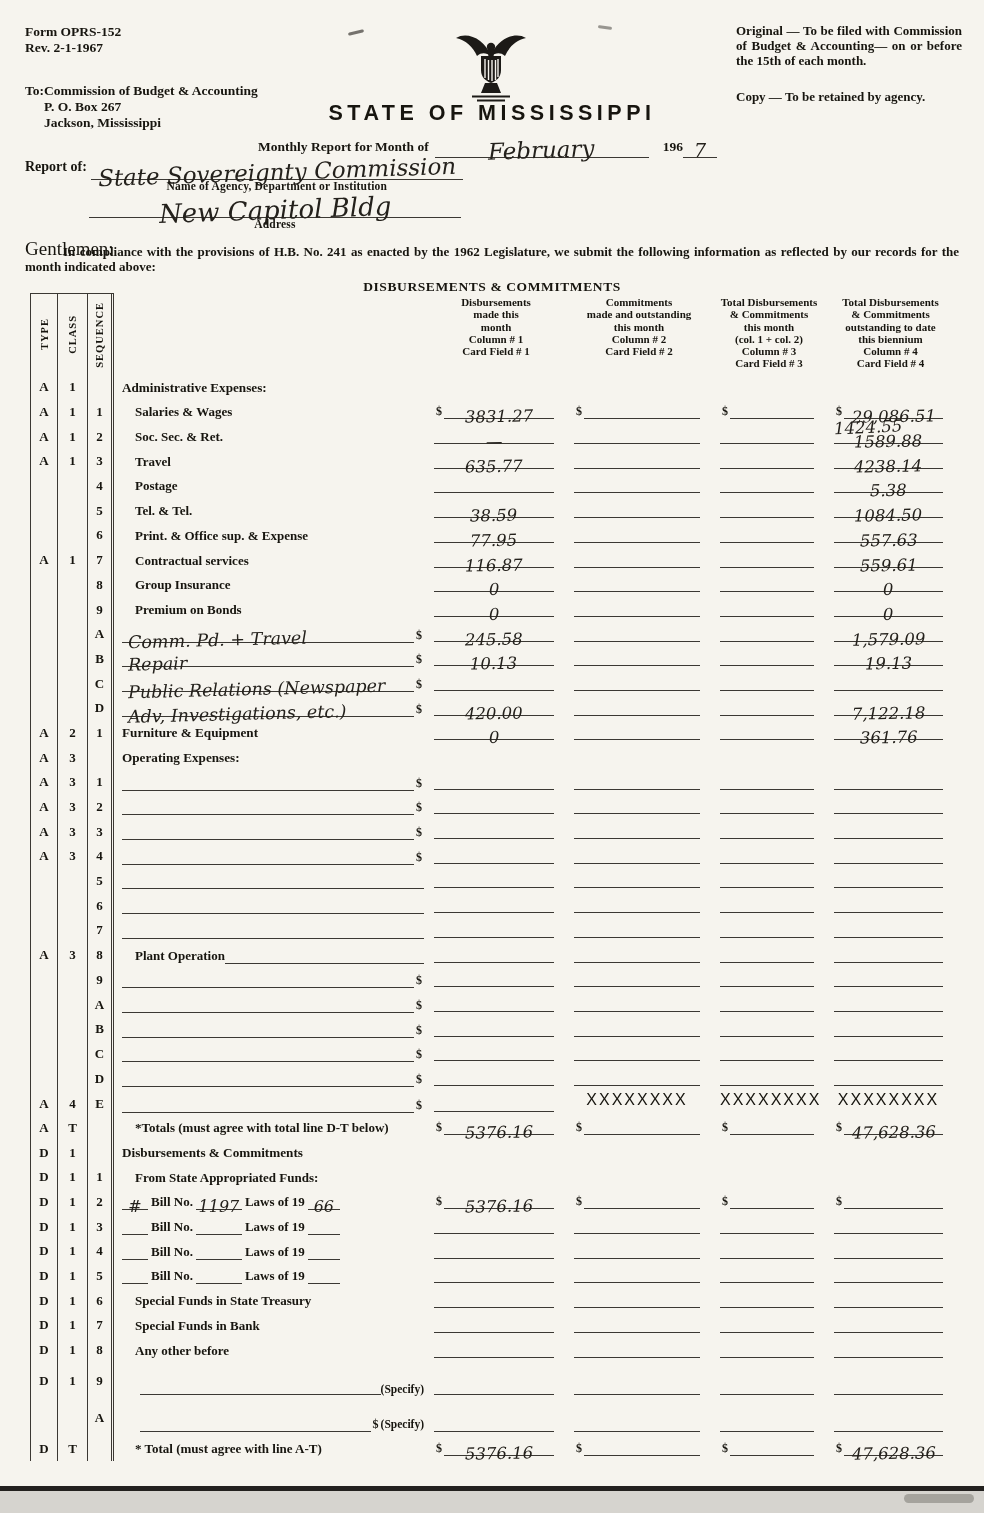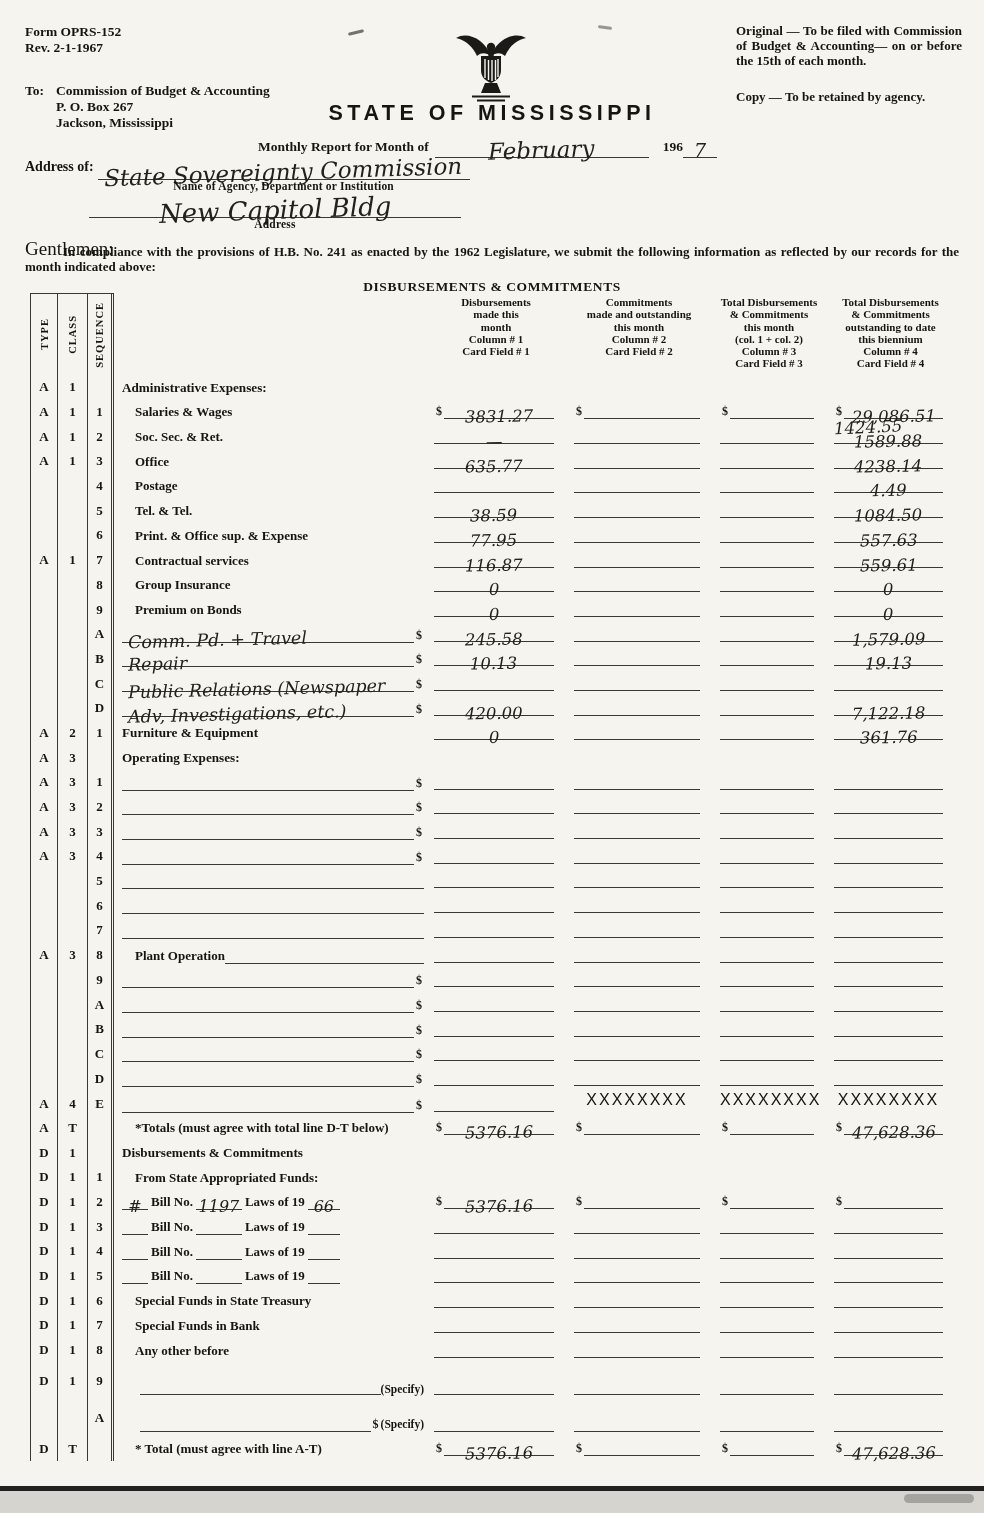--- a/index.html
+++ b/index.html
@@ -5,21 +5,21 @@
 <style>
   :root{--paper:#f6f4ee;--ink:#17150f;--pen:#24211c;--line:#3b3833;}
   *{box-sizing:border-box;margin:0;padding:0}
   body{background:#8f8e8a;font-family:"Liberation Serif",serif}
   .page{position:relative;width:984px;height:1513px;background:var(--paper);color:var(--ink);overflow:hidden}
   .abs{position:absolute}
   .hand{font-family:"DejaVu Serif",serif;font-style:italic;color:var(--pen)}
 
   
   .form-id{left:25px;top:24px;font-size:13.5px;font-weight:bold;line-height:16px}
-  .to-block{left:25px;top:83px;font-size:13.5px;font-weight:bold;line-height:16px;display:flex;gap:12px}
+  .to-block{left:25px;top:83px;font-size:13.5px;font-weight:bold;line-height:16px;display:flex;gap:0}
   .seal{left:452px;top:26px;width:78px;height:80px}
   .state-title{left:0;right:0;top:101px;text-align:center;font-family:"Liberation Sans",sans-serif;
     font-weight:bold;font-size:21.5px;letter-spacing:4.5px;white-space:nowrap}
   .orig-note{left:736px;top:23px;width:226px;font-size:13px;font-weight:bold;line-height:15px;text-align:justify}
   .copy-note{left:736px;top:89px;width:226px;font-size:13px;font-weight:bold;line-height:15px}
 
   .month-line{left:258px;top:136px;display:flex;align-items:flex-end;font-size:13.5px}
   .month-line .lbl{font-weight:bold;padding-bottom:3px;white-space:nowrap}
   .fill{display:inline-block;border-bottom:1.5px solid var(--line);position:relative;text-align:center}
   .month-fill{width:214px;margin-left:6px}
@@ -142,21 +142,21 @@
     <span class="fill month-fill">
       <span class="hand hand-lg">February</span>
     </span>
     <span class="lbl yr">196</span>
     <span class="fill year-fill">
       <span class="hand hand-md">7</span>
     </span>
   </div>
 
   <div class="abs report-of">
-    <span class="lbl">Address of:</span>
+    <span class="lbl">Report of:</span>
     <span class="fill agency-fill">
       <span class="hand hand-lg">State Sovereignty Commission</span>
       <span class="caption">Name of Agency, Department or Institution</span>
     </span>
   </div>
 
   <div class="abs address-line">
     <span class="fill address-fill">
       <span class="hand hand-xl">New Capitol Bldg</span>
       <span class="caption">Address</span>
@@ -275,21 +275,21 @@
               <span class="hand hand-val">1589.88</span>
               <span class="hand hand-val hand-top">1424.55</span>
             </span>
           </div>
         </div>
         <div class="trow">
           <div class="cell rail type">A</div>
           <div class="cell rail cls">1</div>
           <div class="cell rail seq">3</div>
           <div class="cell desc">
-            <span class="ptxt item">Office</span>
+            <span class="ptxt item">Travel</span>
           </div>
           <div class="cell val c1">
             <span class="vline">
               <span class="hand hand-val">635.77</span>
             </span>
           </div>
           <div class="cell val c2">
             <span class="vline"></span>
           </div>
           <div class="cell val c3">
@@ -312,21 +312,21 @@
             <span class="vline"></span>
           </div>
           <div class="cell val c2">
             <span class="vline"></span>
           </div>
           <div class="cell val c3">
             <span class="vline"></span>
           </div>
           <div class="cell val c4">
             <span class="vline">
-              <span class="hand hand-val">4.49</span>
+              <span class="hand hand-val">5.38</span>
             </span>
           </div>
         </div>
         <div class="trow">
           <div class="cell rail type"></div>
           <div class="cell rail cls"></div>
           <div class="cell rail seq">5</div>
           <div class="cell desc">
             <span class="ptxt item">Tel. &amp; Tel.</span>
           </div>

